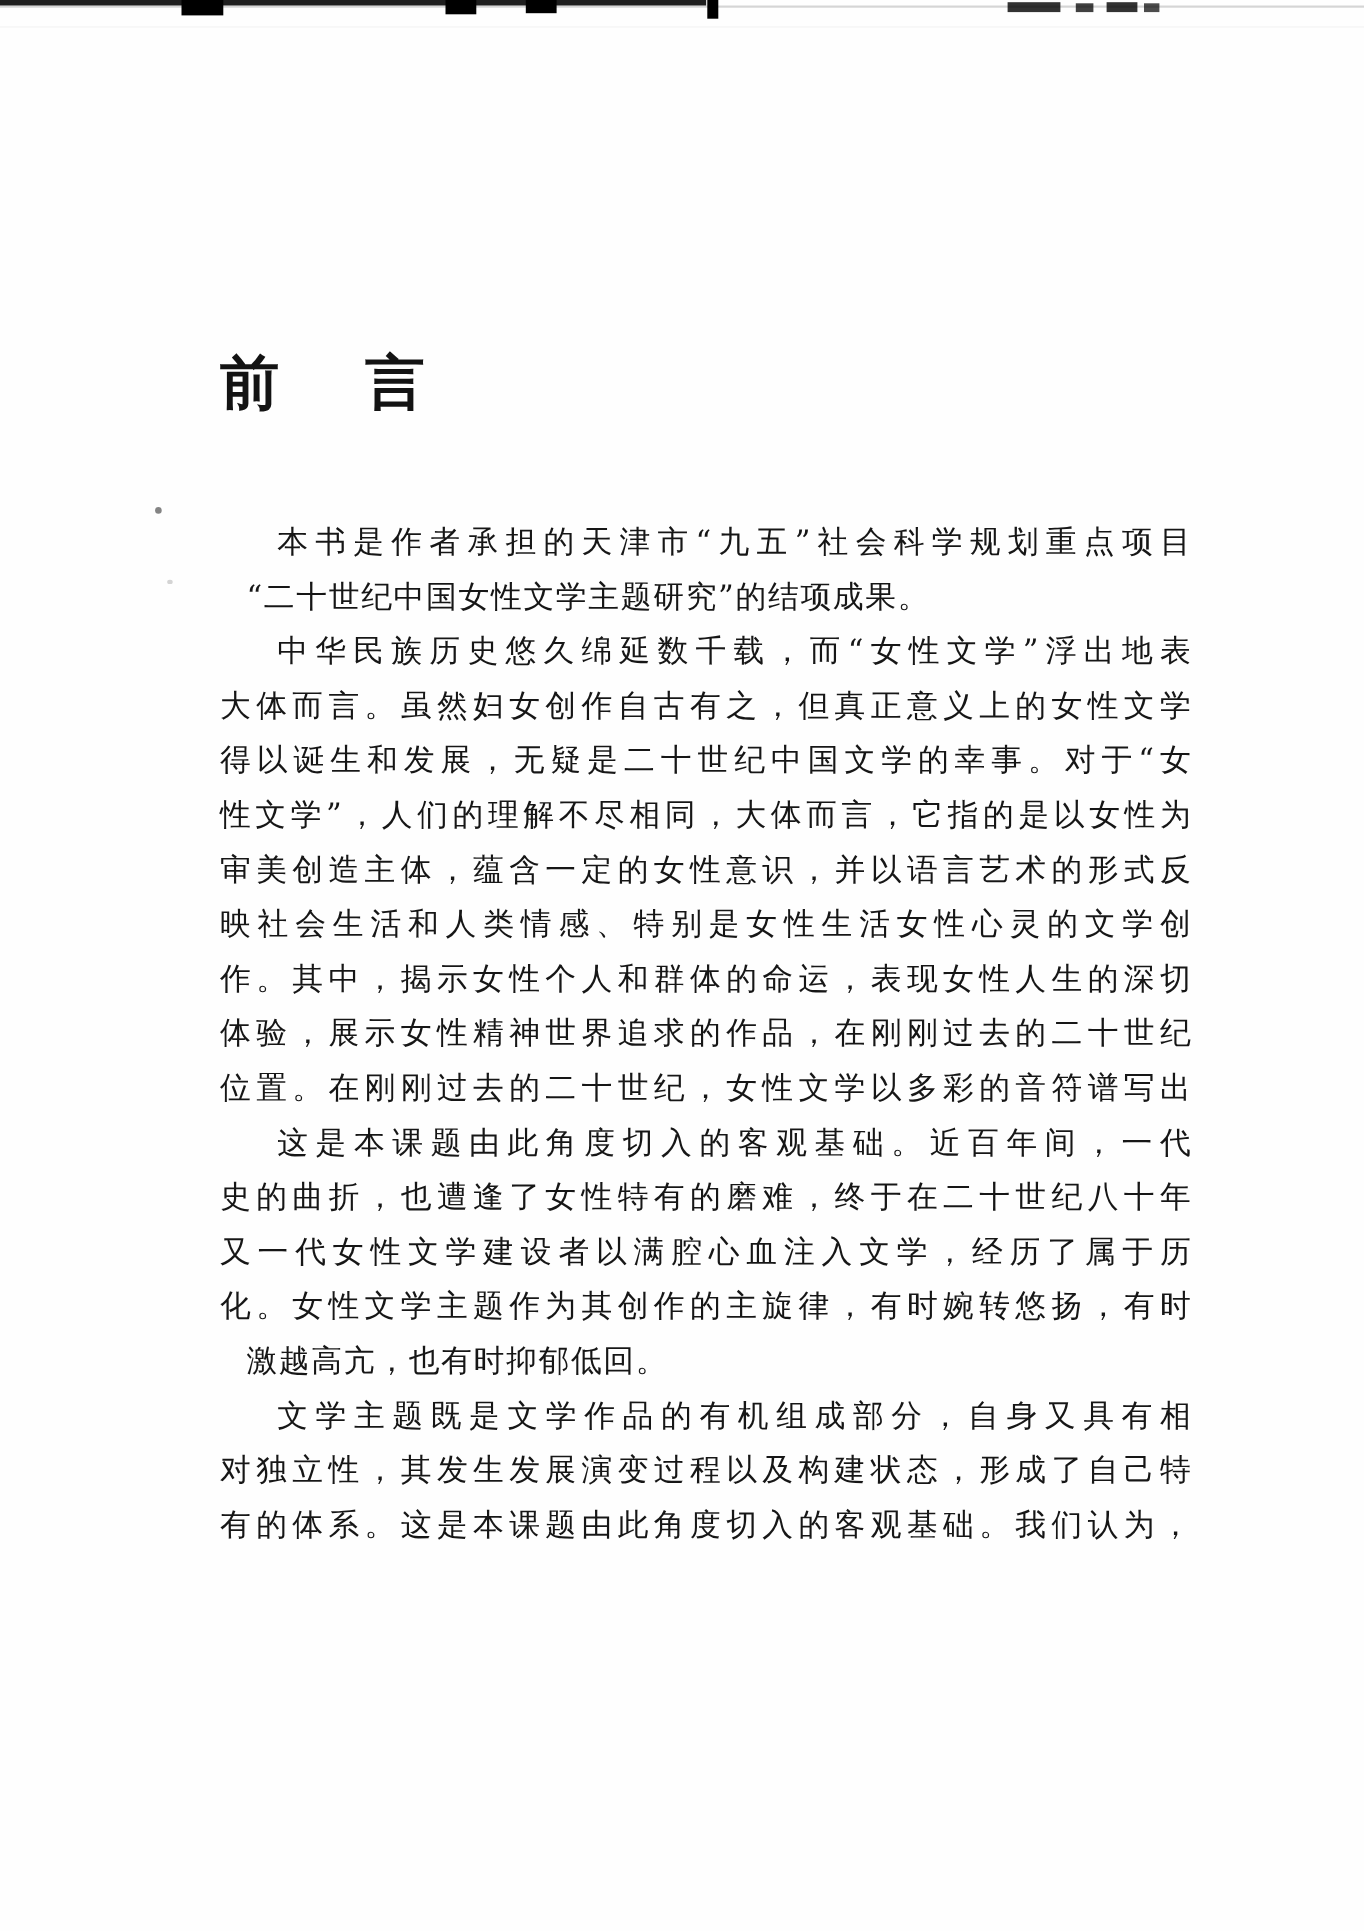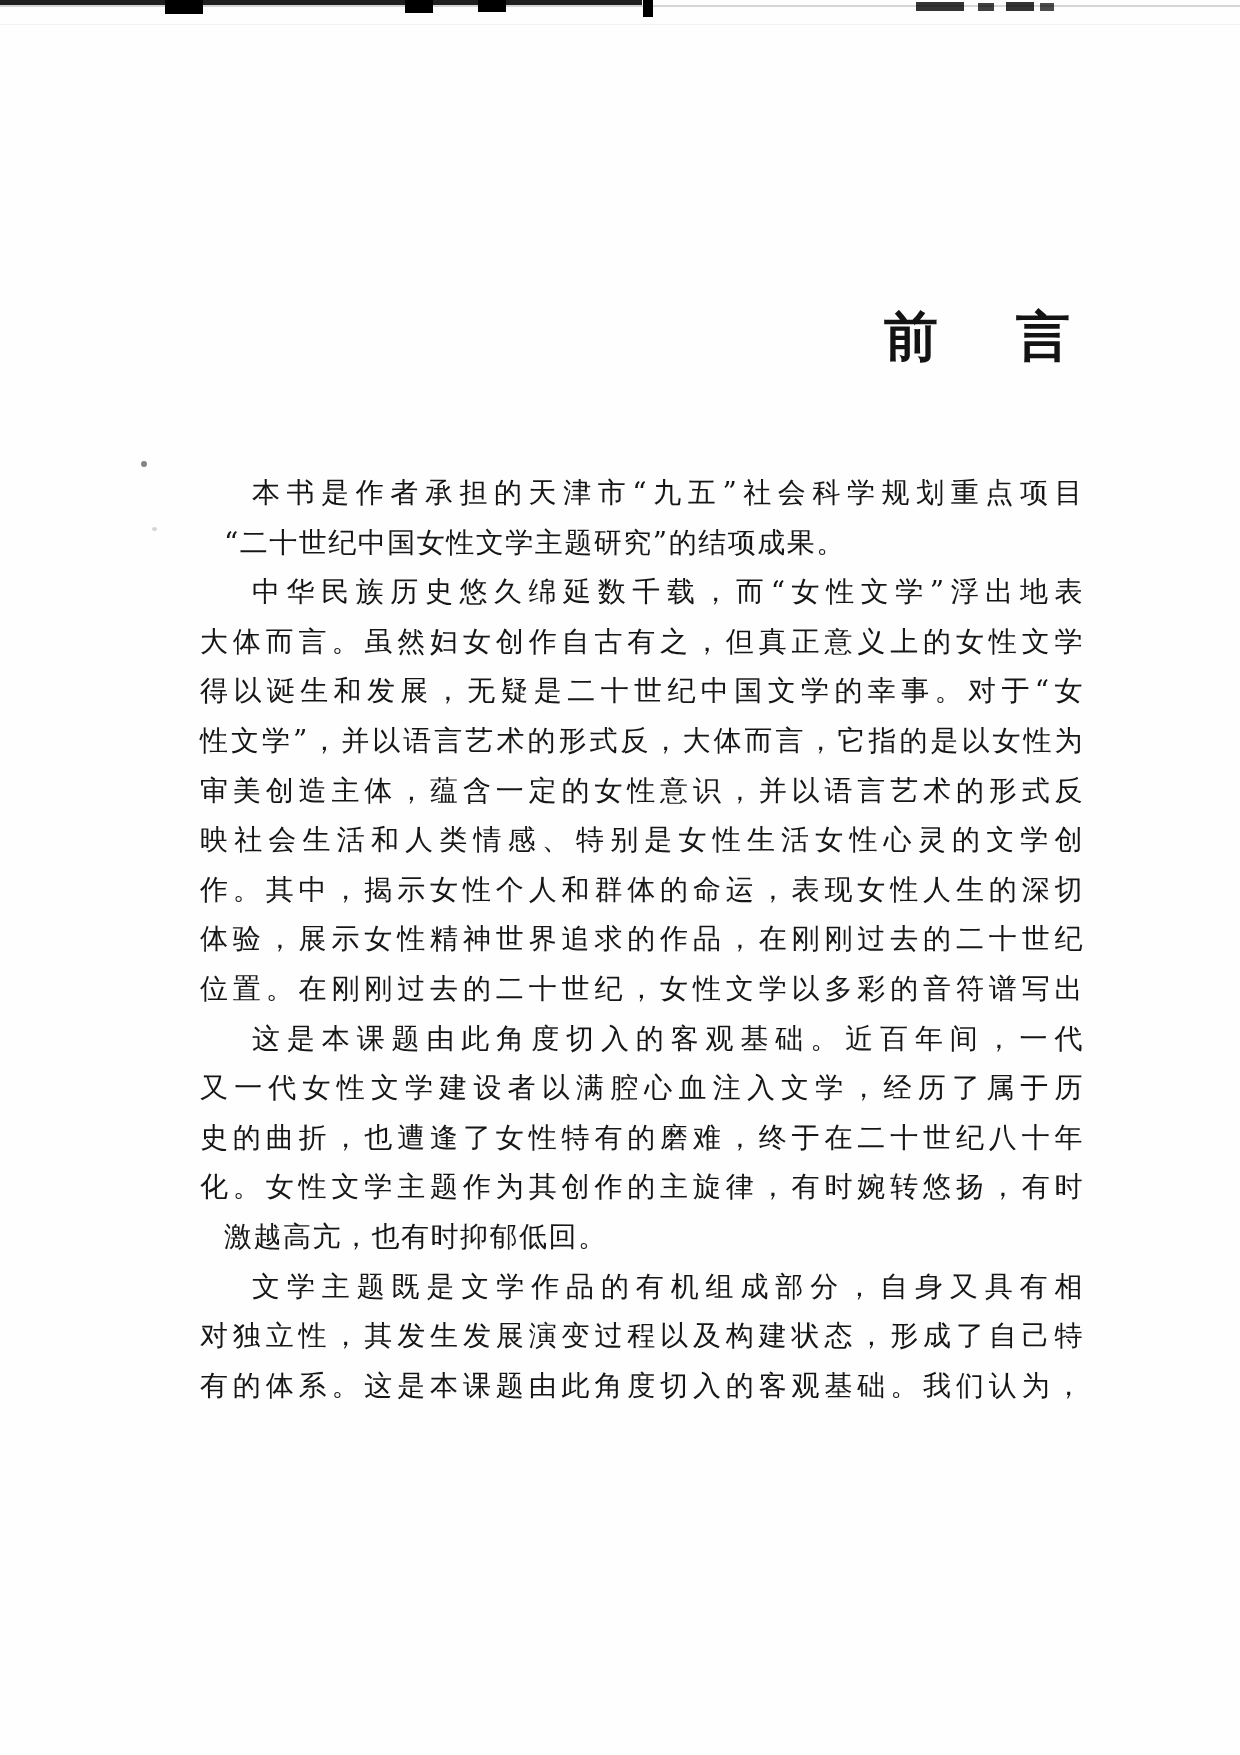--- a/index.html
+++ b/index.html
@@ -6,22 +6,22 @@
   body{
     width:1240px;height:1755px;
     background:#ffffff;
     position:relative;
     font-family:"DejaVu Serif", serif;
     overflow:hidden;
   }
   .page{position:absolute;inset:0;background:#fefefe;}
   .page-title{
     position:absolute;
-    top:301px;left:200px;width:882px;
-    text-align:right;
+    top:312px;left:200px;width:882px;
+    text-align:left;
     font-size:54px;
     font-weight:bold;
     letter-spacing:12px;
     color:#131313;
   }
   .text-block{
     position:absolute;
     top:468px;left:200px;width:884px;
     color:#161616;
     font-size:28px;
@@ -64,29 +64,29 @@
   <div class="dot" style="left:152px;top:527px;width:5px;height:4px;background:#aaaaaa;opacity:.5;"></div>
 
   <div class="page-title">前　言</div>
 
   <div class="text-block">
     <div class="line indent">本书是作者承担的天津市“九五”社会科学规划重点项目</div>
     <div class="line pend">“二十世纪中国女性文学主题研究”的结项成果。</div>
     <div class="line indent">中华民族历史悠久绵延数千载，而“女性文学”浮出地表</div>
     <div class="line">大体而言。虽然妇女创作自古有之，但真正意义上的女性文学</div>
     <div class="line">得以诞生和发展，无疑是二十世纪中国文学的幸事。对于“女</div>
-    <div class="line">性文学”，并以语言艺术的形式反，大体而言，它指的是以女性为</div>
+    <div class="line">性文学”，人们的理解不尽相同，大体而言，它指的是以女性为</div>
     <div class="line">审美创造主体，蕴含一定的女性意识，并以语言艺术的形式反</div>
     <div class="line">映社会生活和人类情感、特别是女性生活女性心灵的文学创</div>
     <div class="line">作。其中，揭示女性个人和群体的命运，表现女性人生的深切</div>
     <div class="line">体验，展示女性精神世界追求的作品，在刚刚过去的二十世纪</div>
     <div class="line">位置。在刚刚过去的二十世纪，女性文学以多彩的音符谱写出</div>
     <div class="line indent">这是本课题由此角度切入的客观基础。近百年间，一代</div>
+    <div class="line">史的曲折，也遭逢了女性特有的磨难，终于在二十世纪八十年</div>
     <div class="line">又一代女性文学建设者以满腔心血注入文学，经历了属于历</div>
-    <div class="line">史的曲折，也遭逢了女性特有的磨难，终于在二十世纪八十年</div>
     <div class="line">化。女性文学主题作为其创作的主旋律，有时婉转悠扬，有时</div>
     <div class="line pend">激越高亢，也有时抑郁低回。</div>
     <div class="line indent">文学主题既是文学作品的有机组成部分，自身又具有相</div>
     <div class="line">对独立性，其发生发展演变过程以及构建状态，形成了自己特</div>
     <div class="line">有的体系。这是本课题由此角度切入的客观基础。我们认为，</div>
   </div>
 
 </div>
 
 </body></html>

